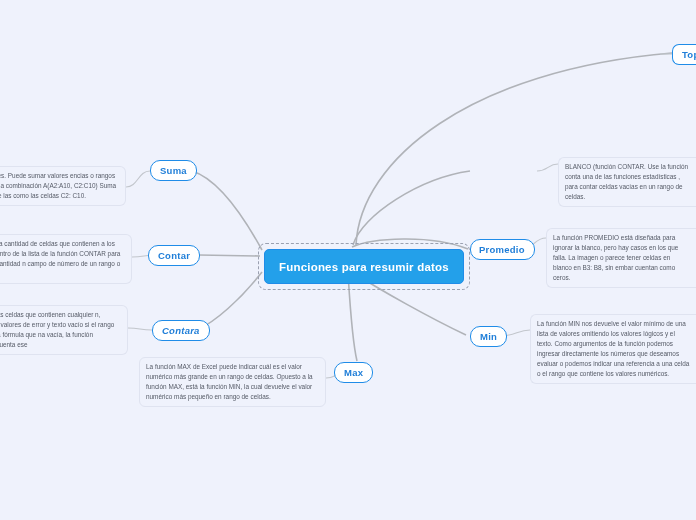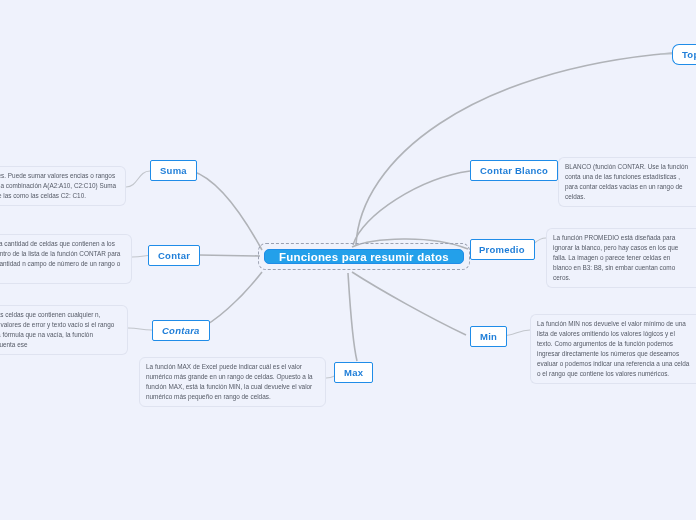--- a/index.html
+++ b/index.html
@@ -30,39 +30,39 @@
     stroke-width: 1.6;
   }
   .edge.thin {
     stroke: #c2c6cc;
     stroke-width: 1.1;
   }
   .node {
     position: absolute;
     background: #ffffff;
     border: 1.6px solid #1f8ce8;
-    border-radius: 2px;
+    border-radius: 10px;
     color: #1f7ed8;
     font-weight: bold;
     font-size: 9.5px;
     letter-spacing: 0.25px;
     display: flex;
     align-items: center;
     justify-content: center;
     white-space: nowrap;
     padding: 0 9px;
     height: 21px;
     cursor: pointer;
   }
   .node.central {
     background: #23a0ea;
     border: 1.6px solid #1f8ce8;
     color: #ffffff;
     font-size: 11.5px;
-    height: 15px;
+    height: 35px;
     border-radius: 5px;
     padding: 0 14px;
     letter-spacing: 0.2px;
   }
   .central-wrap {
     position: absolute;
     left: 258px;
     top: 243px;
     padding: 5px;
     border: 1px dashed #9aa0b0;
@@ -125,21 +125,20 @@
 
     <path class="edge thin" d="M 152,330 C 140,330 140,328 128,328"></path>
   </svg>
 
   <div class="central-wrap">
     <div class="node central">Funciones para resumir datos</div>
   </div>
 
   <div class="node clip-right" style="left:672px; top:44px;">Top</div>
 
-  <div class="node" style="left:470px; top:160px;">Contar Blanco</div>
   <div class="note clip-right" style="left:558px; top:157px; width:138px;">BLANCO (función CONTAR. Use la función conta una de las funciones estadísticas , para contar celdas vacías en un rango de celdas.</div>
 
   <div class="node" style="left:470px; top:239px;padding-left:8px;">Promedio</div>
   <div class="note clip-right" style="left:546px; top:228px; width:150px;">La función PROMEDIO está diseñada para ignorar la blanco, pero hay casos en los que falla. La imagen o parece tener celdas en blanco en B3: B8, sin embar cuentan como ceros.</div>
 
   <div class="node" style="left:470px; top:326px;">Min</div>
   <div class="note clip-right" style="left:530px; top:314px; width:166px;">La función MIN nos devuelve el valor mínimo de una lista de valores omitiendo los valores lógicos y el texto. Como argumentos de la función podemos ingresar directamente los números que deseamos evaluar o podemos indicar una referencia a una celda o el rango que contiene los valores numéricos.</div>
 
   <div class="node" style="left:334px; top:362px;">Max</div>
   <div class="note" style="left:139px; top:357px; width:187px;">La función MAX de Excel puede indicar cuál es el valor numérico más grande en un rango de celdas. Opuesto a la función MAX, está la función MIN, la cual devuelve el valor numérico más pequeño en rango de celdas.</div>

